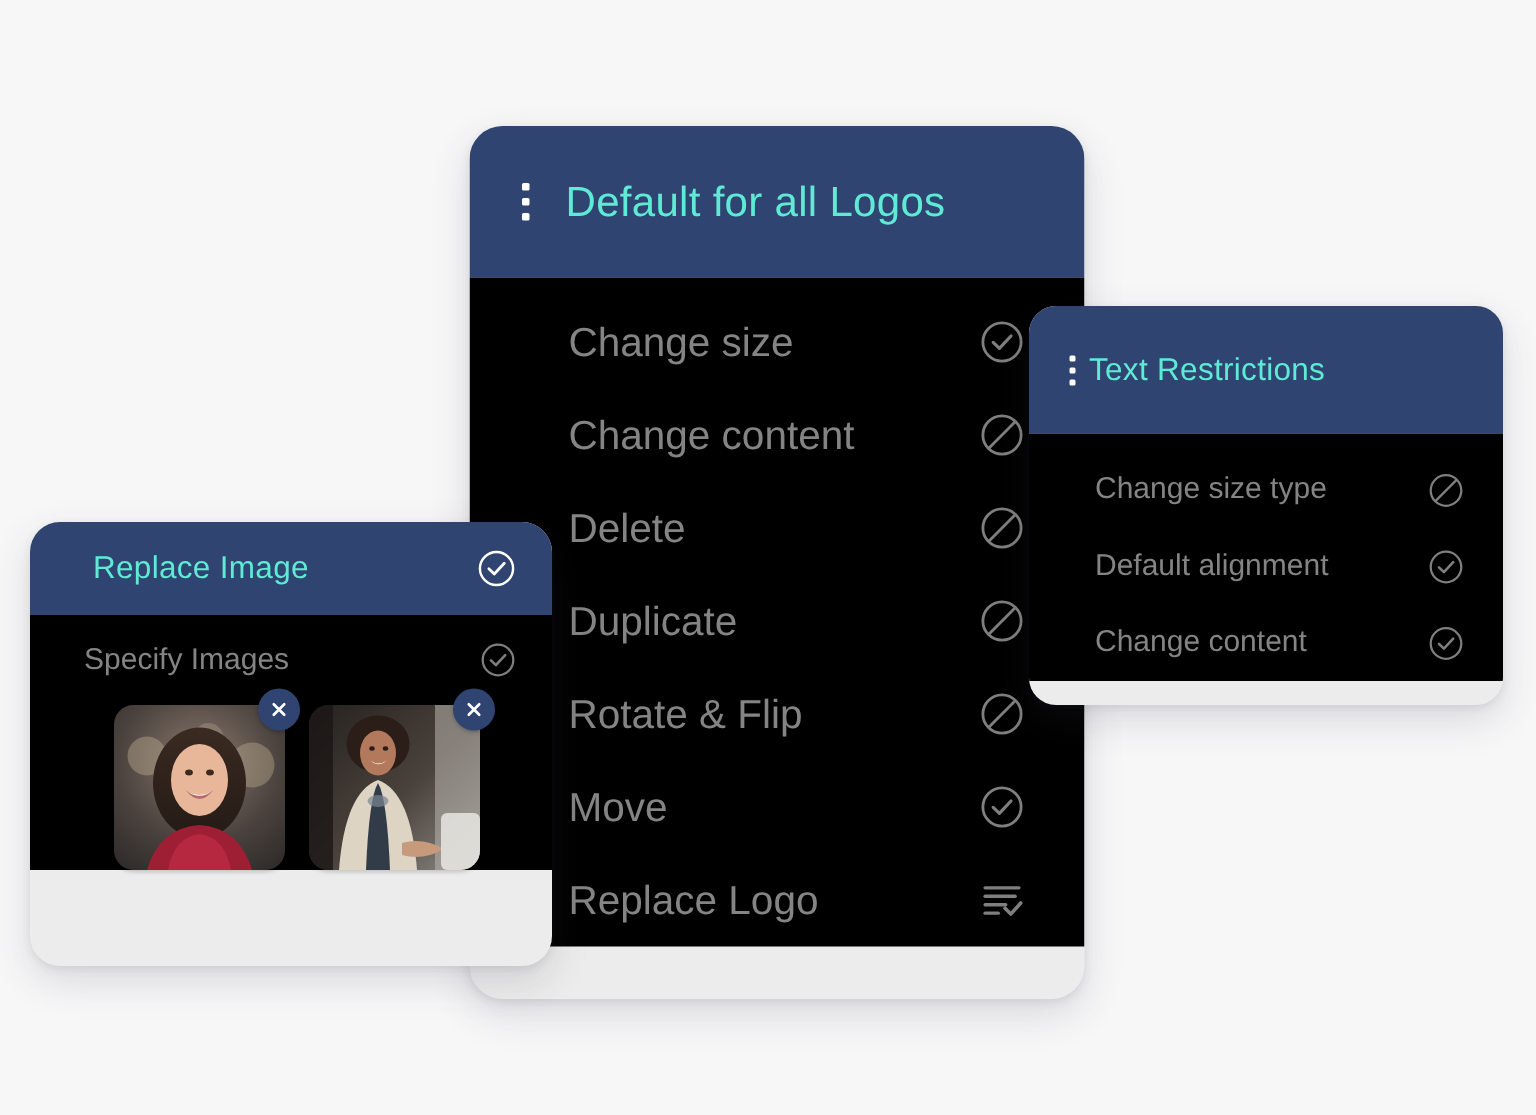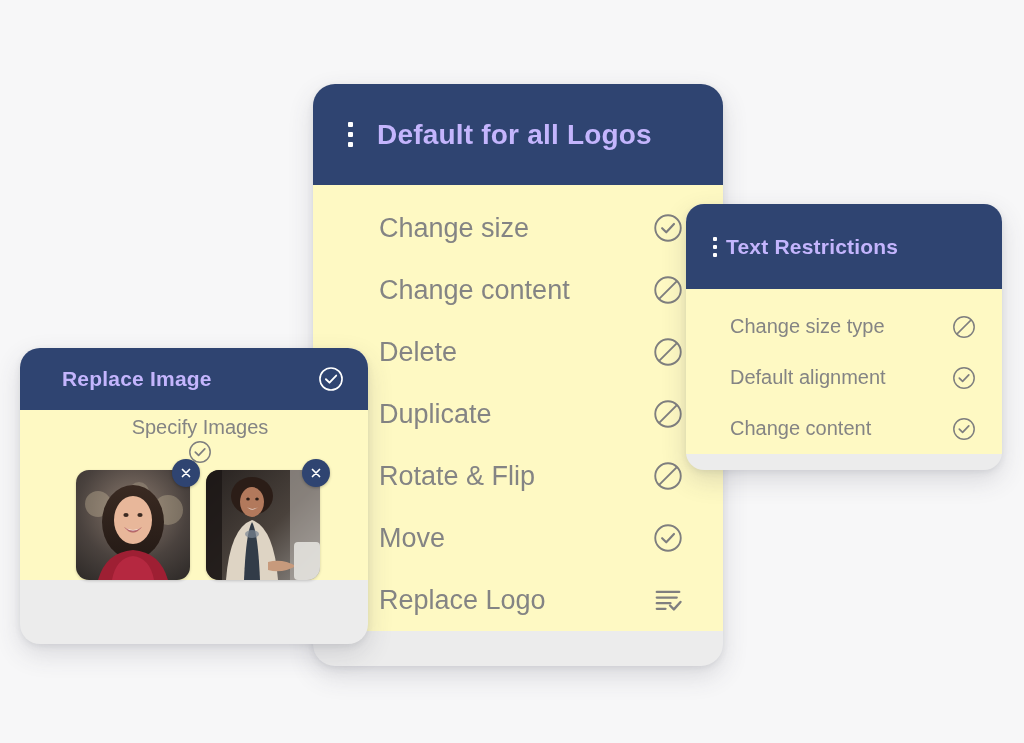--- a/index.html
+++ b/index.html
@@ -28,27 +28,27 @@
     box-shadow: 0 10px 26px rgba(60,64,80,0.16), 0 2px 6px rgba(60,64,80,0.10);
     overflow: hidden;
   }
   .panel-header {
     background: #2f4471;
     display: flex;
     align-items: center;
     box-sizing: border-box;
   }
   .panel-title {
-    color: #c4b5fd;
-    font-weight: 700;
+    color: #5eead4;
+    font-weight: 400;
     letter-spacing: 0.2px;
     white-space: nowrap;
   }
   .panel-body {
-    background: #fef9c3;
+    background: #000000;
   }
 
   
   .kebab {
     display: flex;
     flex-direction: column;
     justify-content: center;
     align-items: center;
     flex: 0 0 auto;
   }
@@ -131,21 +131,21 @@
     border-radius: 20px;
     z-index: 30;
   }
   #panel-image .panel-header {
     height: 62px;
     padding: 0 24px 0 42px;
     justify-content: space-between;
   }
   #panel-image .panel-title { font-size: 21px; }
   #panel-image .panel-body { padding: 6px 24px 0 36px; }
-  #panel-image .menu-row { height: 48px; flex-direction: column; }
+  #panel-image .menu-row { height: 48px; }
   #panel-image .menu-label { font-size: 20px; }
 
   .thumb-strip {
     display: flex;
     gap: 16px;
     padding: 6px 0 0 20px;
   }
   .thumb-wrap {
     position: relative;
     width: 114px;

